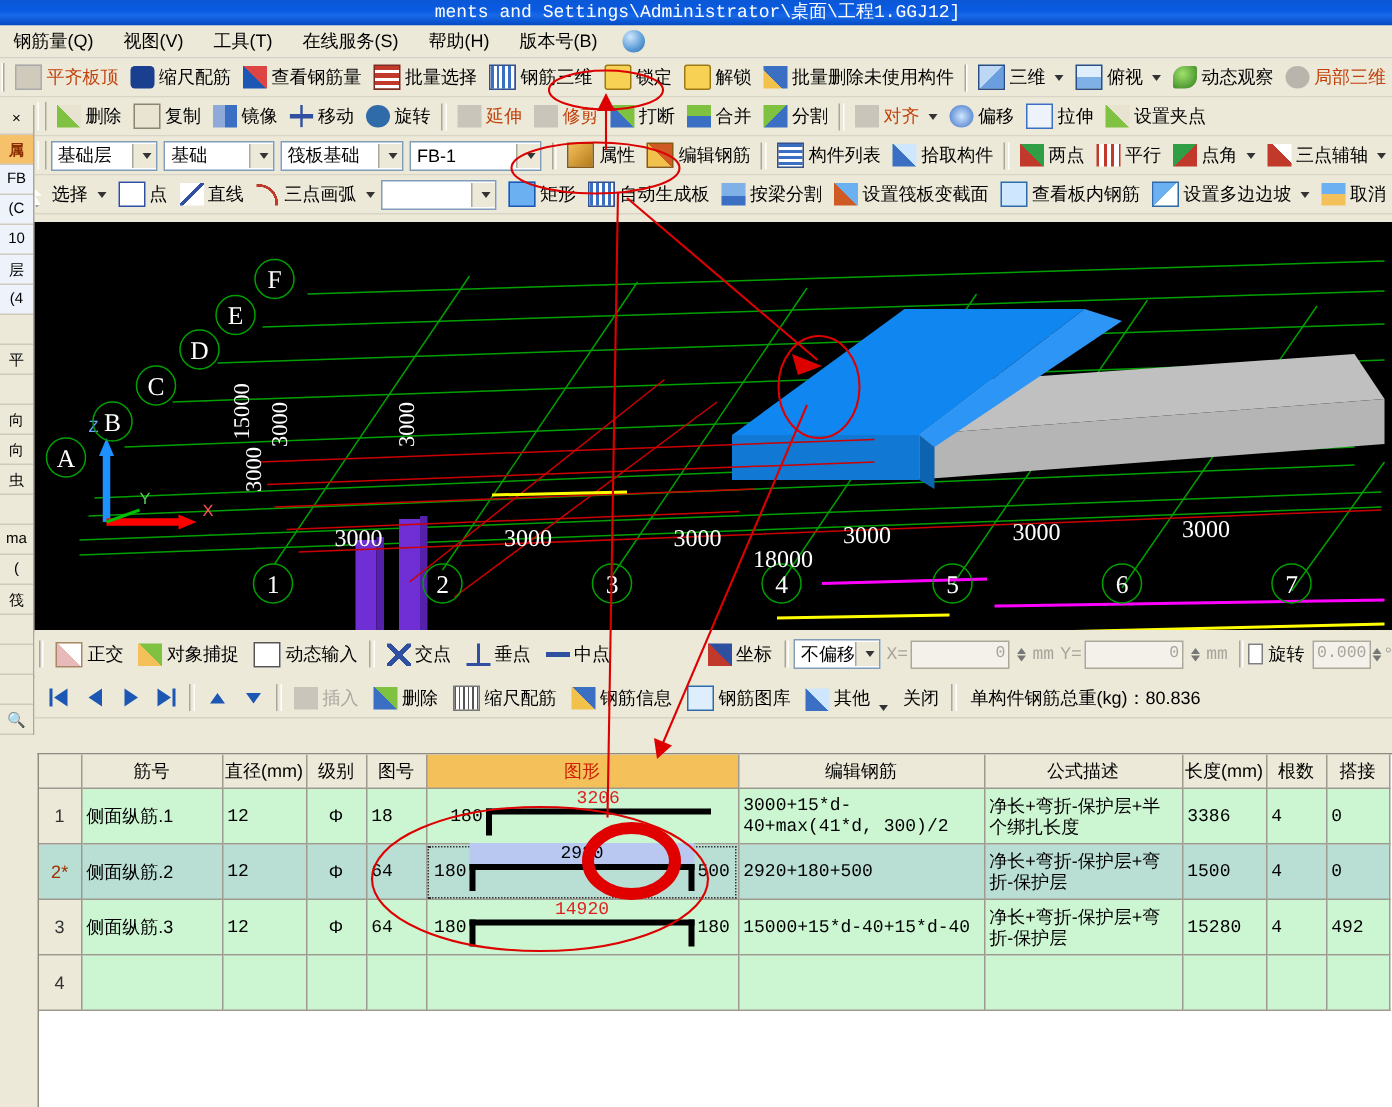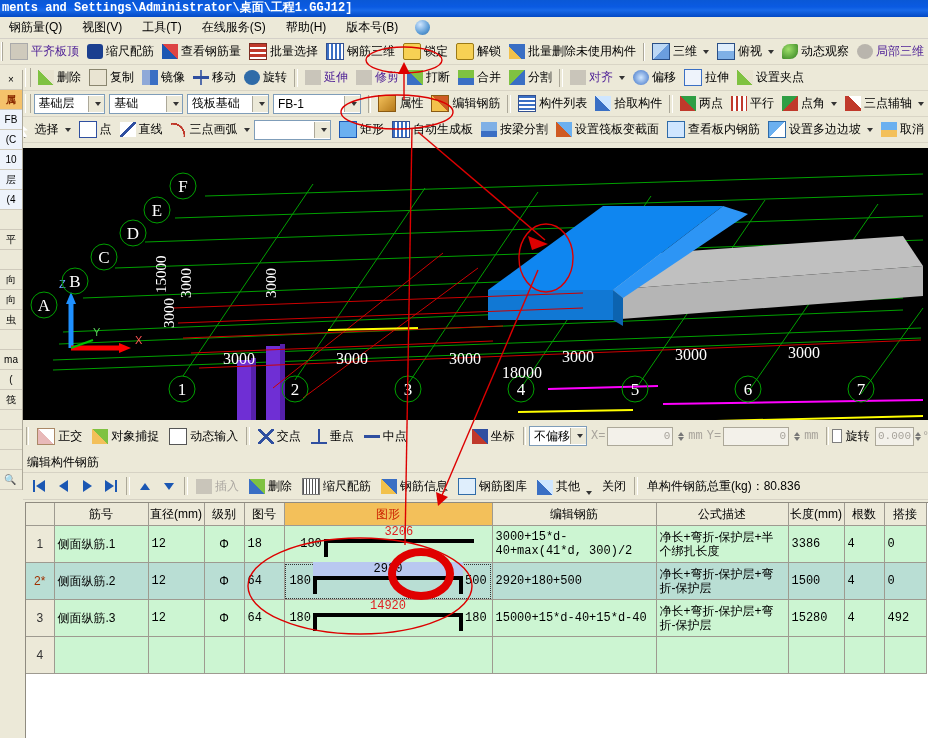--- a/index.html
+++ b/index.html
@@ -1,26 +1,26 @@
 <!DOCTYPE html>
 <html><head>
 <meta charset="utf-8">
 <style>
   html,body{margin:0;padding:0;}
   body{width:928px;height:738px;background:#ece9d8;font-family:"Liberation Sans",sans-serif;font-size:12px;overflow:hidden;position:relative;}
   
-  .titlebar{height:17px;background:linear-gradient(to bottom,#0a58d6 0%,#0a5ae2 40%,#1869e8 60%,#0349c4 100%);color:#fff;font-family:"Liberation Mono",monospace;font-size:12px;font-weight:bold;line-height:17px;padding-left:2px;white-space:nowrap;overflow:hidden;}
+  .titlebar{height:17px;background:linear-gradient(to bottom,#0a58d6 0%,#0a5ae2 40%,#1869e8 60%,#0349c4 100%);color:#fff;font-family:"Liberation Mono",monospace;font-size:12px;font-weight:normal;line-height:17px;padding-left:2px;white-space:nowrap;overflow:hidden;text-align:center;}
   
   .menubar{height:21px;background:#ece9d8;border-bottom:1px solid #d4d0c8;display:flex;align-items:center;padding-left:6px;gap:14px;}
   .menubar .mi{font-size:12px;color:#000;padding:2px 3px;white-space:nowrap;}
   .ball{width:15px;height:15px;border-radius:50%;background:radial-gradient(circle at 35% 30%,#cfe6ff,#5b9bd5 60%,#2f6ba8);display:inline-block;}
   
   .tb{height:25px;background:#ece9d8;display:flex;align-items:center;white-space:nowrap;overflow:hidden;border-bottom:1px solid #d9d5c6;}
   .tb .it{display:flex;align-items:center;gap:3px;padding:1px 4px;font-size:12px;color:#000;}
-  .tb .it.dis{color:#4c1d95;}
+  .tb .it.dis{color:#c2410c;}
   .sep{width:2px;height:18px;border-left:1px solid #aca899;border-right:1px solid #fff;margin:0 3px;}
   .grip{width:4px;height:19px;border-left:1px solid #fff;border-right:1px solid #aca899;margin:0 3px 0 1px;}
   .ico{width:16px;height:15px;display:inline-block;position:relative;flex:0 0 auto;}
   .caret{width:0;height:0;border-left:3px solid transparent;border-right:3px solid transparent;border-top:4px solid #333;margin-left:3px;}
   
   .combo{height:18px;border:1px solid #7f9db9;background:#fff;display:flex;align-items:center;justify-content:space-between;font-size:12px;padding:0 0 0 4px;margin-right:4px;}
   .combo .btn{width:15px;height:16px;background:#ece9d8;border-left:1px solid #aca899;display:flex;align-items:center;justify-content:center;}
   
   .leftrail{position:absolute;left:0;top:70px;width:22px;height:420px;background:#ece9d8;border-right:1px solid #aca899;font-size:10px;}
   .leftrail .rc{height:19px;border-bottom:1px solid #cfcabc;display:flex;align-items:center;justify-content:center;overflow:hidden;color:#000;}
@@ -553,21 +553,20 @@
     <span style="margin-right: 5px;">旋转</span>
     <div class="numbox" style="width: 54px;">0.000</div>
     <div class="spin">
       <i class="up"></i>
       <i class="dn"></i>
     </div>
     <span style="color: rgb(168, 164, 156); margin-left: 2px;">°</span>
   </div>
 
 <div class="editpanel">
-  <div class="ep-title">编辑构件钢筋</div>
   <div class="ep-tb" id="ep-tb">
       <div class="navbtn" style="display: flex; align-items: center; justify-content: center; gap: 1px; width: 24px; height: 18px;">
         <span class="bar"></span>
         <span class="tri l"></span>
       </div>
       <div class="navbtn" style="display: flex; align-items: center; justify-content: center; gap: 1px; width: 24px; height: 18px;">
         <span class="tri l"></span>
       </div>
       <div class="navbtn" style="display: flex; align-items: center; justify-content: center; gap: 1px; width: 24px; height: 18px;">
         <span class="tri r"></span>

